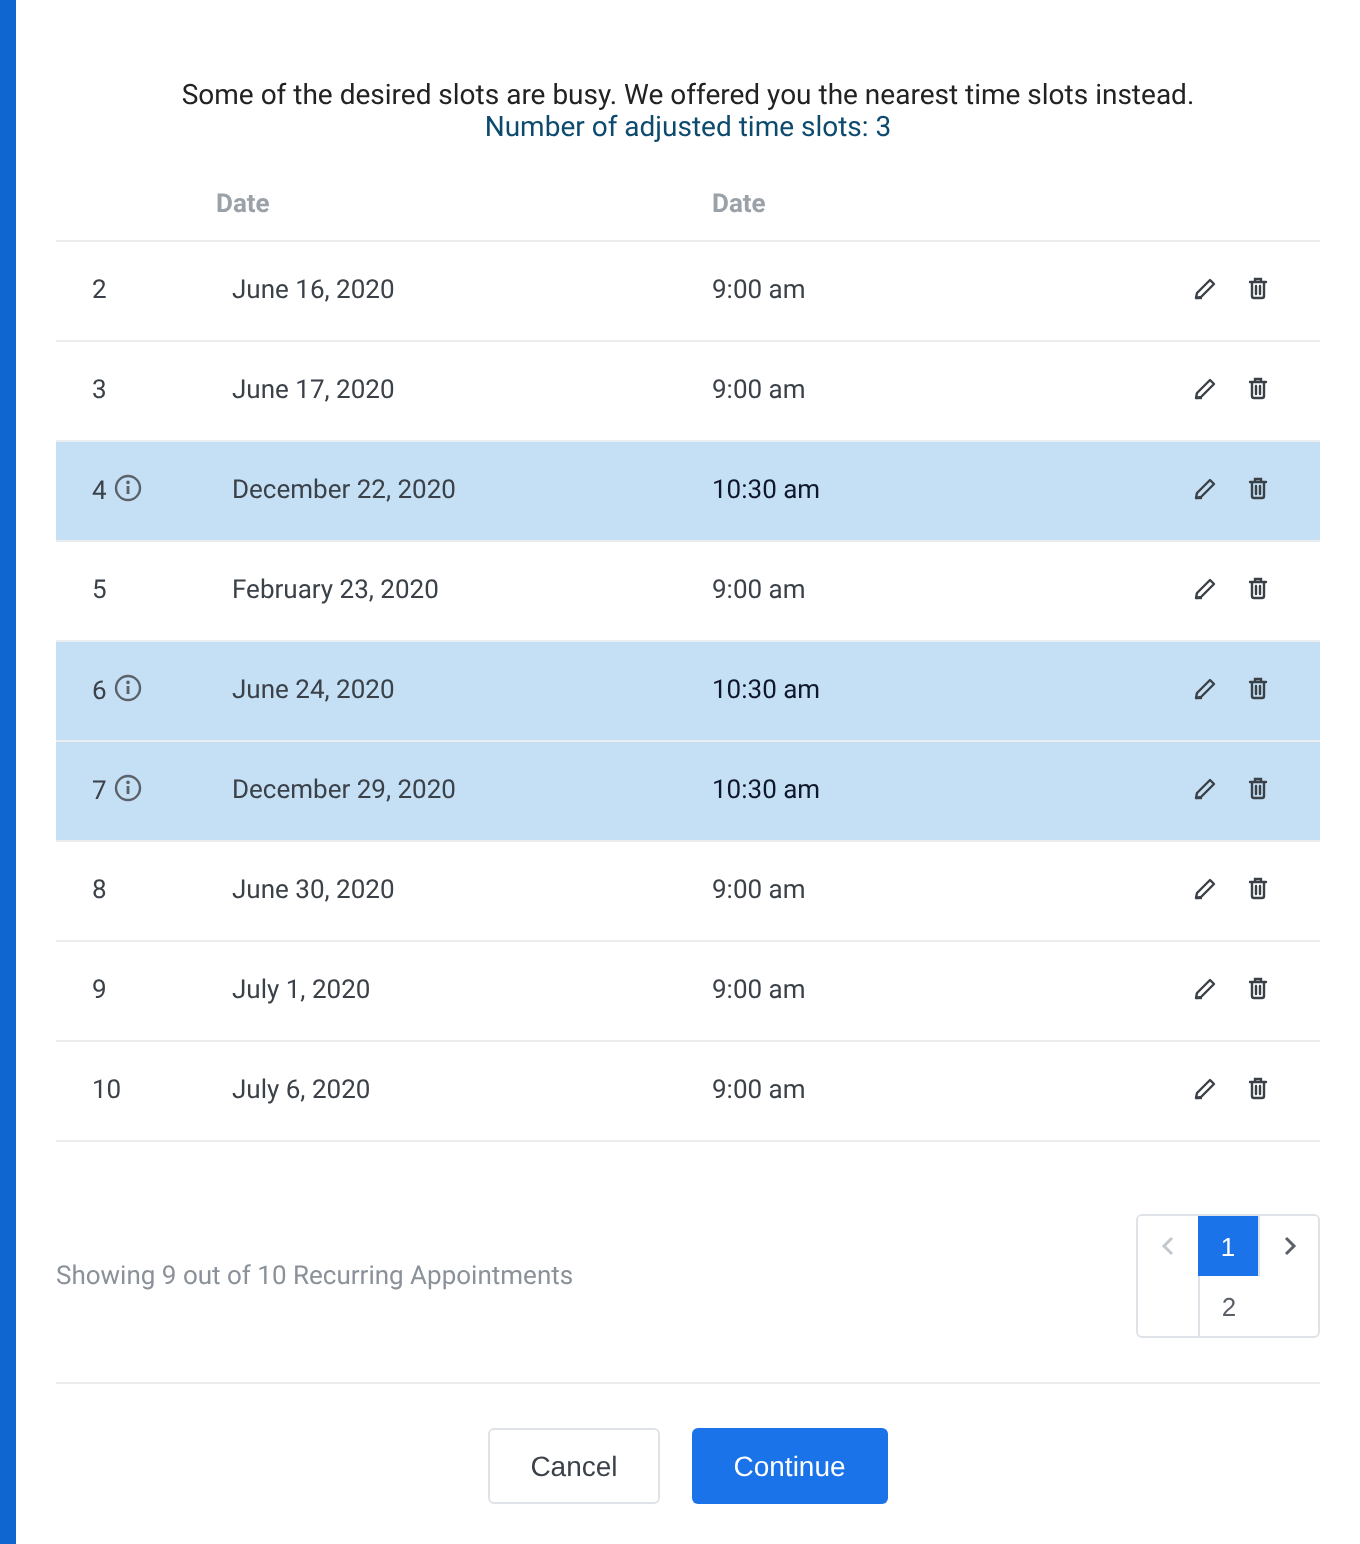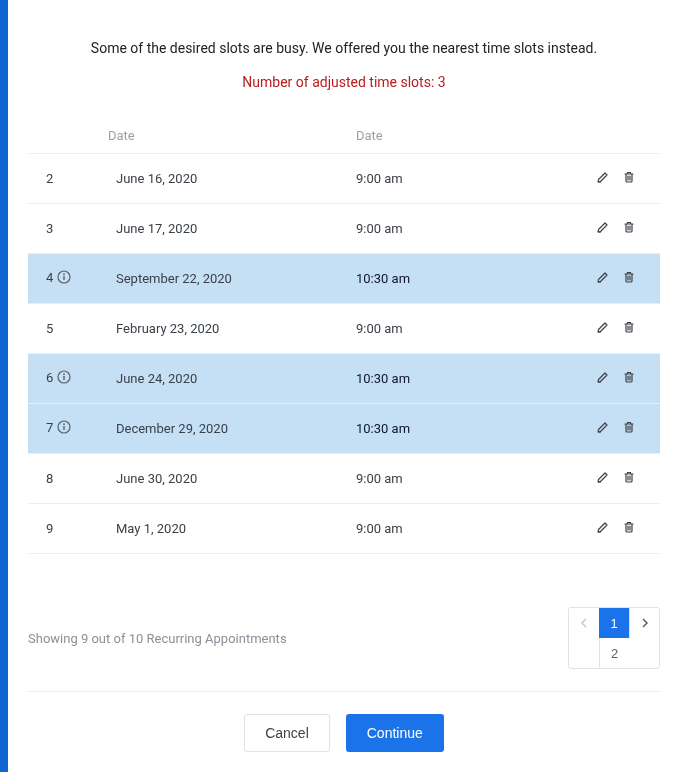--- a/index.html
+++ b/index.html
@@ -18,35 +18,34 @@
     .content {
       flex: 1;
       display: flex;
       flex-direction: column;
       padding: 40px 20px 20px 20px;
     }
     .msg {
       text-align: center;
       font-size: 14px;
       color: #222;
-      margin-bottom: 18px;
     }
     .adjusted {
       text-align: center;
       font-size: 14px;
-      color: #b91c1c;
-      margin-bottom: 28px;
+      color: #0c4a6e;
+      margin-bottom: 13px;
     }
     .table {
       width: 100%;
       border-collapse: collapse;
     }
     .table th {
       text-align: left;
-      font-weight: 400;
+      font-weight: 700;
       color: #9aa1a9;
       font-size: 13px;
       padding: 10px 8px;
     }
     .table th.col-date { padding-left: 0; }
     .table td {
       font-size: 13px;
       color: #3b4148;
       padding: 14px 8px;
       border-bottom: 1px solid #ebedef;
@@ -134,21 +133,21 @@
                 </svg></span></button><button class="action-btn"><span><svg width="14" height="14" viewBox="0 0 14 14" fill="none">
                   <path d="M3 4 H11 M4 4 V11 Q4 12 5 12 H9 Q10 12 10 11 V4 M5.5 4 V2.5 H8.5 V4 M6 6 V10 M8 6 V10" stroke="#3b4148" stroke-width="1.2" stroke-linecap="round"></path>
                 </svg></span></button></td>
         </tr>
         <tr class="row-adjusted">
           <td class="col-index"><span>4</span><span class="info-ico"><svg width="14" height="14" viewBox="0 0 14 14" fill="none">
                 <circle cx="7" cy="7" r="6" stroke="#5b6168" stroke-width="1.2"></circle>
                 <circle cx="7" cy="4.2" r="0.9" fill="#5b6168"></circle>
                 <rect x="6.3" y="6" width="1.4" height="4" fill="#5b6168"></rect>
               </svg></span></td>
-          <td class="col-date">September 22, 2020</td>
+          <td class="col-date">December 22, 2020</td>
           <td class="col-time"><span>10:30 am</span></td>
           <td class="col-actions"><button class="action-btn"><span><svg width="14" height="14" viewBox="0 0 14 14" fill="none">
                   <path d="M2 12 L2.5 9.5 L9 3 L11 5 L4.5 11.5 Z" stroke="#3b4148" stroke-width="1.2" stroke-linejoin="round"></path>
                   <path d="M2 12 L5 12" stroke="#3b4148" stroke-width="1.2"></path>
                 </svg></span></button><button class="action-btn"><span><svg width="14" height="14" viewBox="0 0 14 14" fill="none">
                   <path d="M3 4 H11 M4 4 V11 Q4 12 5 12 H9 Q10 12 10 11 V4 M5.5 4 V2.5 H8.5 V4 M6 6 V10 M8 6 V10" stroke="#3b4148" stroke-width="1.2" stroke-linecap="round"></path>
                 </svg></span></button></td>
         </tr>
         <tr>
           <td class="col-index"><span>5</span></td>
@@ -197,21 +196,32 @@
           <td class="col-time"><span>9:00 am</span></td>
           <td class="col-actions"><button class="action-btn"><span><svg width="14" height="14" viewBox="0 0 14 14" fill="none">
                   <path d="M2 12 L2.5 9.5 L9 3 L11 5 L4.5 11.5 Z" stroke="#3b4148" stroke-width="1.2" stroke-linejoin="round"></path>
                   <path d="M2 12 L5 12" stroke="#3b4148" stroke-width="1.2"></path>
                 </svg></span></button><button class="action-btn"><span><svg width="14" height="14" viewBox="0 0 14 14" fill="none">
                   <path d="M3 4 H11 M4 4 V11 Q4 12 5 12 H9 Q10 12 10 11 V4 M5.5 4 V2.5 H8.5 V4 M6 6 V10 M8 6 V10" stroke="#3b4148" stroke-width="1.2" stroke-linecap="round"></path>
                 </svg></span></button></td>
         </tr>
         <tr>
           <td class="col-index"><span>9</span></td>
-          <td class="col-date">May 1, 2020</td>
+          <td class="col-date">July 1, 2020</td>
+          <td class="col-time"><span>9:00 am</span></td>
+          <td class="col-actions"><button class="action-btn"><span><svg width="14" height="14" viewBox="0 0 14 14" fill="none">
+                  <path d="M2 12 L2.5 9.5 L9 3 L11 5 L4.5 11.5 Z" stroke="#3b4148" stroke-width="1.2" stroke-linejoin="round"></path>
+                  <path d="M2 12 L5 12" stroke="#3b4148" stroke-width="1.2"></path>
+                </svg></span></button><button class="action-btn"><span><svg width="14" height="14" viewBox="0 0 14 14" fill="none">
+                  <path d="M3 4 H11 M4 4 V11 Q4 12 5 12 H9 Q10 12 10 11 V4 M5.5 4 V2.5 H8.5 V4 M6 6 V10 M8 6 V10" stroke="#3b4148" stroke-width="1.2" stroke-linecap="round"></path>
+                </svg></span></button></td>
+        </tr>
+        <tr>
+          <td class="col-index"><span>10</span></td>
+          <td class="col-date">July 6, 2020</td>
           <td class="col-time"><span>9:00 am</span></td>
           <td class="col-actions"><button class="action-btn"><span><svg width="14" height="14" viewBox="0 0 14 14" fill="none">
                   <path d="M2 12 L2.5 9.5 L9 3 L11 5 L4.5 11.5 Z" stroke="#3b4148" stroke-width="1.2" stroke-linejoin="round"></path>
                   <path d="M2 12 L5 12" stroke="#3b4148" stroke-width="1.2"></path>
                 </svg></span></button><button class="action-btn"><span><svg width="14" height="14" viewBox="0 0 14 14" fill="none">
                   <path d="M3 4 H11 M4 4 V11 Q4 12 5 12 H9 Q10 12 10 11 V4 M5.5 4 V2.5 H8.5 V4 M6 6 V10 M8 6 V10" stroke="#3b4148" stroke-width="1.2" stroke-linecap="round"></path>
                 </svg></span></button></td>
         </tr>
       </tbody>
   </table>

